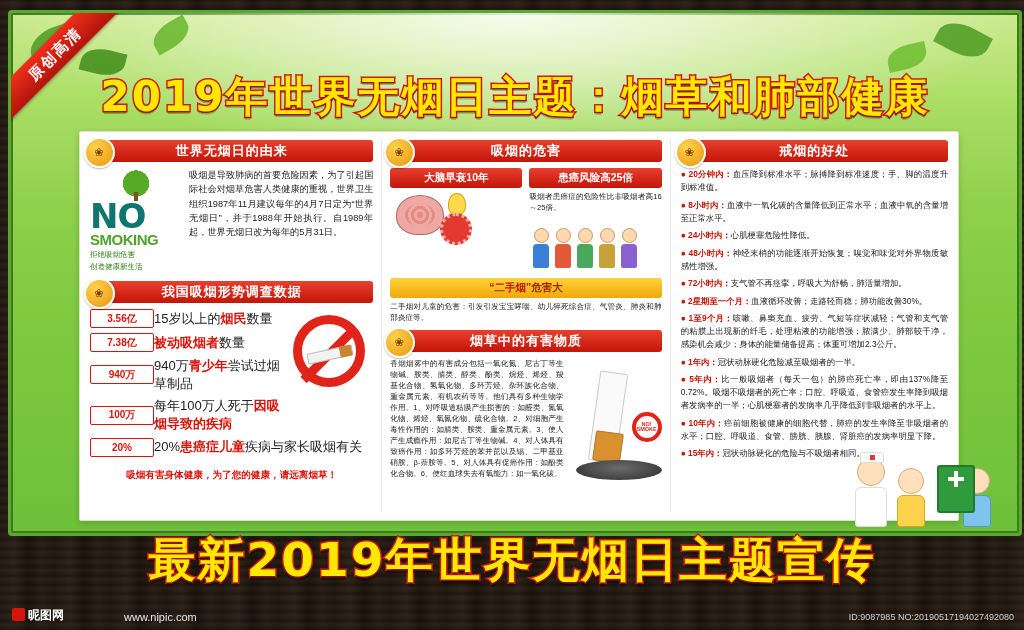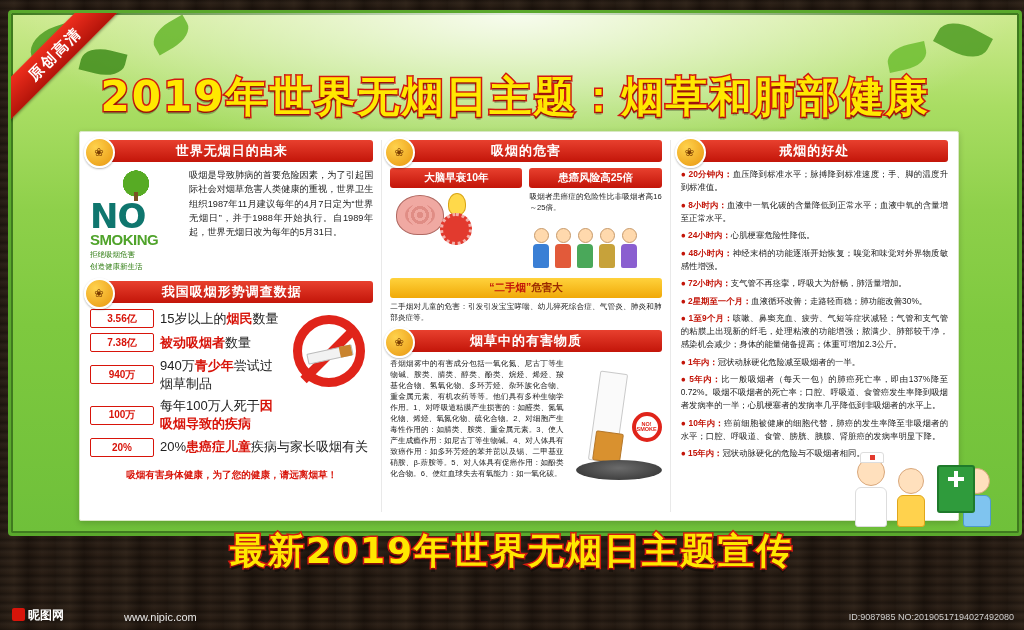--- a/index.html
+++ b/index.html
@@ -108,21 +108,21 @@
     position:relative;
   }
   .tree:after{content:"";position:absolute;left:15px;top:22px;width:4px;height:9px;background:#7a5224;}
 
   
   .datarow{display:flex;align-items:center;margin-bottom:5px;}
   .tag{
     width:62px;height:17px;border:1.5px solid #d8140a;border-radius:2px;
     color:#d8140a;font-size:10px;font-weight:bold;
     display:flex;align-items:center;justify-content:center;
-    margin-right:6px;flex:none;background:#fff;
+    flex:none;background:#fff;
   }
   .datatext{font-size:13px;color:#222;line-height:1.35;}
 
   .smokepic{
     float:right;width:86px;height:92px;margin:0 0 2px 6px;position:relative;
   }
   .ban{
     position:absolute;left:6px;top:6px;width:72px;height:72px;border-radius:50%;
     border:9px solid #e0241a;box-sizing:border-box;
   }
@@ -213,22 +213,22 @@
   .nhead{width:26px;height:26px;border-radius:50%;background:#ffe0bd;border:1px solid #d9a87c;margin:0 auto;position:relative;}
   .ncap{position:absolute;left:2px;top:-7px;width:22px;height:9px;background:#fff;border:1px solid #ddd;border-radius:3px 3px 0 0;}
   .ncap:after{content:"";position:absolute;left:9px;top:2px;width:5px;height:5px;background:#e23a2e;}
   .nbody{width:30px;height:38px;background:#fff;border:1px solid #ddd;border-radius:6px 6px 3px 3px;margin-top:1px;}
   .greenbook{position:absolute;right:30px;bottom:14px;width:34px;height:44px;background:#2f9b3c;border:2px solid #1f7a2b;border-radius:3px;}
   .greenbook:after{content:"";position:absolute;left:9px;top:10px;width:16px;height:4px;background:#fff;box-shadow:0 0 0 0 #fff;}
   .greenbook:before{content:"";position:absolute;left:15px;top:4px;width:4px;height:16px;background:#fff;z-index:2;}
 
   
   .bottom{
-    position:absolute;left:0;bottom:54px;width:100%;text-align:center;
-    font-size:36px;font-weight:bold;letter-spacing:2px;
+    position:absolute;left:0;bottom:38px;width:100%;text-align:center;
+    font-size:47px;font-weight:bold;letter-spacing:2px;
     color:#ffe800;
     -webkit-text-stroke:3px #d21a10;
     paint-order:stroke fill;
     font-family:"DejaVu Sans","Liberation Sans",sans-serif;
     text-shadow:0 4px 0 rgba(0,0,0,.35);
   }
   .logo{
     position:absolute;left:12px;bottom:6px;color:#fff;font-size:12px;font-weight:bold;
   }
   .logo .dot{display:inline-block;width:13px;height:13px;background:#d8140a;border-radius:2px;margin-right:3px;vertical-align:-2px;}

